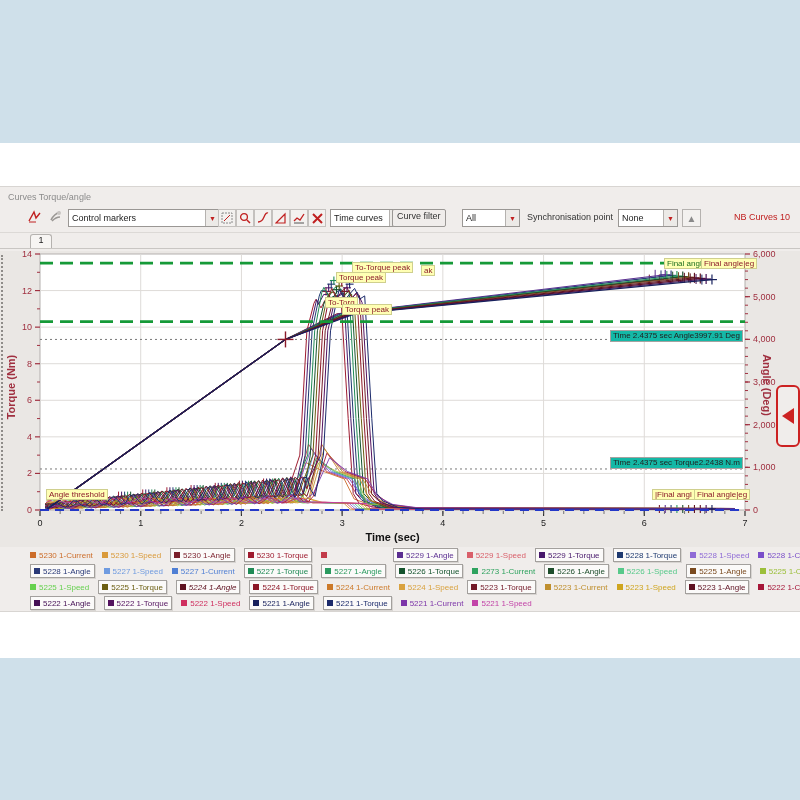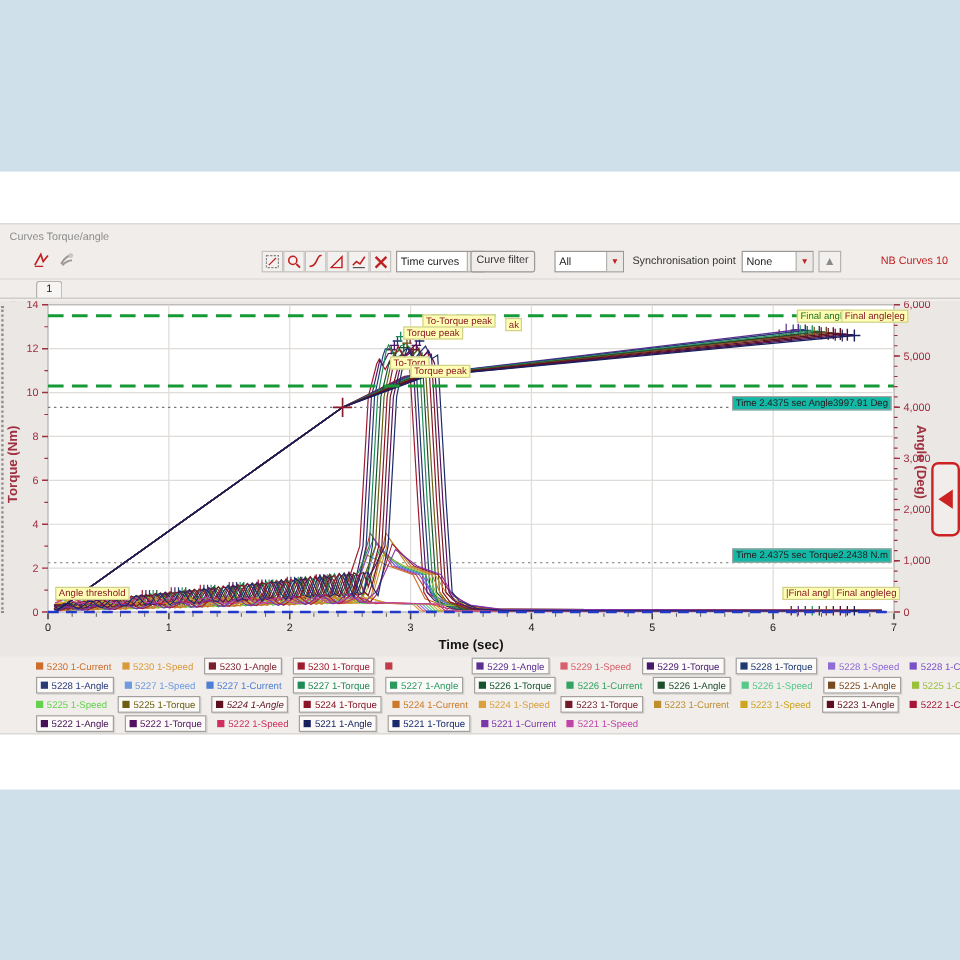--- a/index.html
+++ b/index.html
@@ -58,20 +58,24 @@
         <svg width="15" height="15">
             <path d="M2 12 L7 3 L9 9 L13 4" fill="none" stroke="#c02020" stroke-width="1.4"></path>
             <path d="M2 13 h7" stroke="#c02020" stroke-width="1"></path>
           </svg>
       </div>
       <div class="tb-icon" style="left:47px">
         <svg width="15" height="15">
             <path d="M3 11 q3-6 9-8 M4 12 q4-4 8-4" fill="none" stroke="#9a9794" stroke-width="1.6"></path>
             <circle cx="11" cy="4" r="2" fill="#c9c6c3"></circle>
           </svg>
+      </div>
+      <div class="combo" style="left:68px;width:150px">
+        <span class="val">Control markers</span>
+        <span class="arr">▼</span>
       </div>
       <div class="tb-btn" style="left:218px">
         <svg width="12" height="12">
             <rect x="1" y="1" width="10" height="10" fill="none" stroke="#8a8a8a" stroke-dasharray="2 1"></rect>
             <path d="M3 9 L9 3" stroke="#c02020" stroke-width="1"></path>
           </svg>
       </div>
       <div class="tb-btn" style="left:236px">
         <svg width="12" height="12">
             <circle cx="5" cy="5" r="3.4" fill="none" stroke="#c02020" stroke-width="1.3"></circle>
@@ -493,21 +497,21 @@
           <div class="lg-item boxed">
             <span class="sw" style="background: rgb(42, 154, 95);"></span>
             <span style="color: rgb(42, 154, 95);">5227 1-Angle</span>
           </div>
           <div class="lg-item boxed">
             <span class="sw" style="background: rgb(20, 83, 45);"></span>
             <span style="color: rgb(20, 83, 45);">5226 1-Torque</span>
           </div>
           <div class="lg-item">
             <span class="sw" style="background: rgb(47, 163, 95);"></span>
-            <span style="color: rgb(47, 163, 95);">5226 1-Current</span>
+            <span style="color: rgb(47, 163, 95);">2273 1-Current</span>
           </div>
           <div class="lg-item boxed">
             <span class="sw" style="background: rgb(29, 77, 43);"></span>
             <span style="color: rgb(29, 77, 43);">5226 1-Angle</span>
           </div>
           <div class="lg-item">
             <span class="sw" style="background: rgb(87, 201, 138);"></span>
             <span style="color: rgb(87, 201, 138);">5226 1-Speed</span>
           </div>
           <div class="lg-item boxed">

